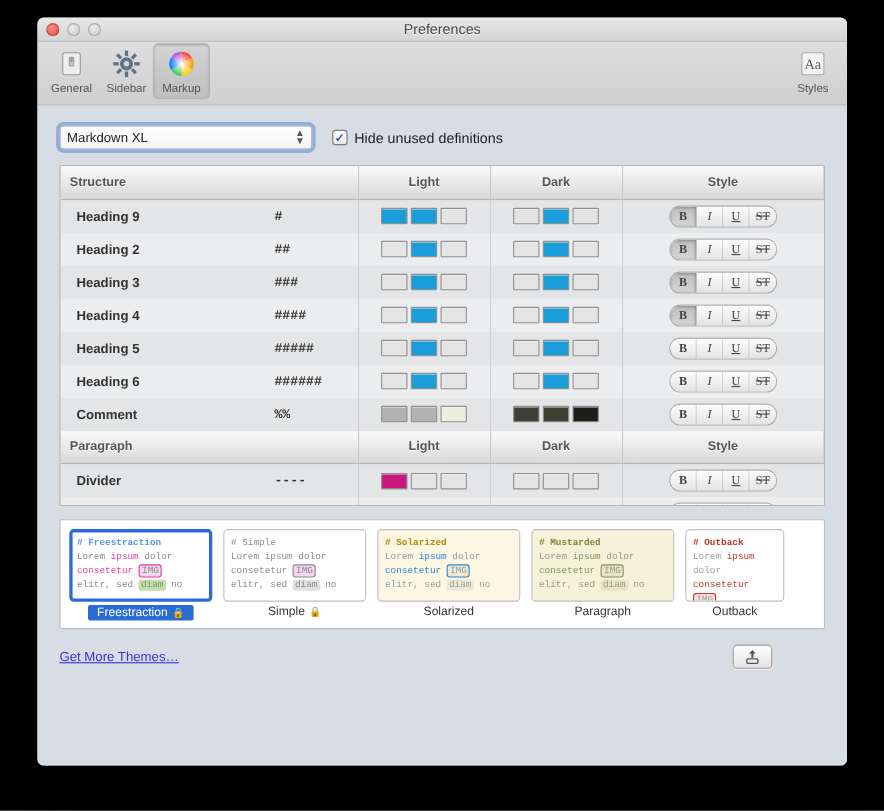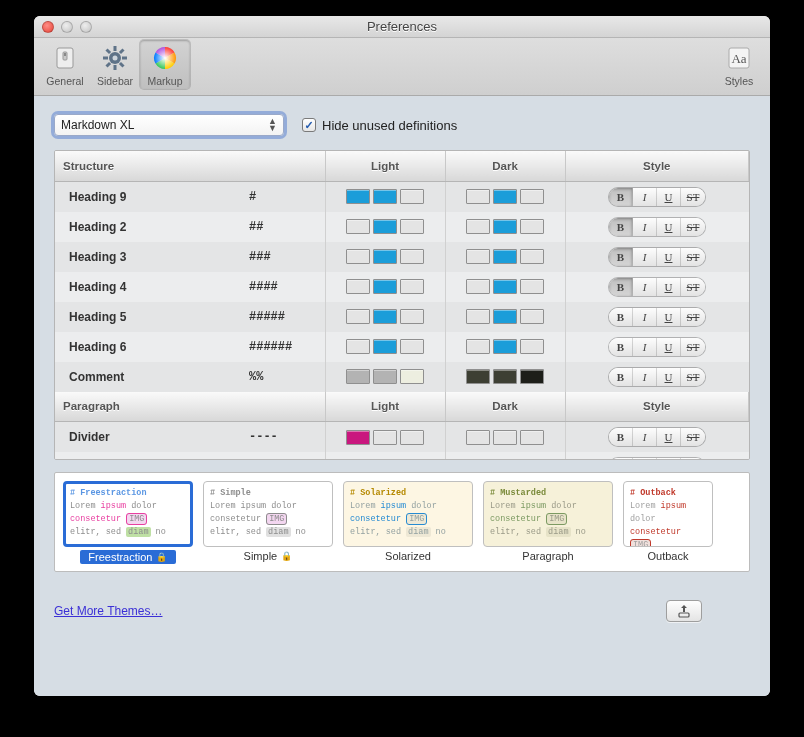--- a/index.html
+++ b/index.html
@@ -158,21 +158,21 @@
   .theme-prev{
     width:100%;height:66px;border:1px solid #bfbfbf;border-radius:4px;
     padding:5px 6px;font-family:"Menlo","Courier New",monospace;font-size:8.5px;line-height:13px;
     overflow:hidden;position:relative;
   }
   .theme-card.selected .theme-prev{border:3px solid #2a6cd6;padding:3px 4px;}
   .theme-label{font-size:11px;color:#333;display:flex;align-items:center;gap:4px;}
   .theme-card.selected .theme-label{background:#2a6cd6;color:#fff;padding:1px 8px;border-radius:2px;}
   .lock{font-size:9px;color:#777;}
 
-  .bottom{display:flex;align-items:center;margin-top:28px;gap:40px;}
+  .bottom{display:flex;align-items:center;margin-top:14px;gap:40px;}
   .link{color:var(--link);text-decoration:underline;font-size:12px;}
   .bottom .spacer{flex:1;}
   .btn{
     height:22px;padding:0 14px;border-radius:4px;
     border:1px solid #9e9e9e;
     background:linear-gradient(to bottom,#fefefe,#e4e4e4);
     font-size:12px;color:#333;box-shadow:0 1px 0 rgba(255,255,255,.6);
     display:inline-flex;align-items:center;gap:4px;cursor:pointer;
   }
   .btn.icon{padding:0 10px;}
@@ -585,21 +585,21 @@
     <div class="theme-prev" style="background:#ffffff">
       <div style="color:#5a96e3;font-weight:bold"># Freestraction</div>
       <div style="color:#8d8d8d">Lorem <span style="color:#e83fa0">ipsum</span> dolor</div>
       <div style="color:#8d8d8d"><span style="color:#e83fa0">consetetur</span> <span style="background:#f3d6f0;border:1px solid #e83fa0;border-radius:3px;padding:0 2px;color:#8d8d8d">IMG</span></div>
       <div style="color:#8d8d8d">elitr, sed <span style="background:#bfe0a4;padding:0 2px;border-radius:2px">diam</span> no</div>
     </div>
     <div class="theme-label">Freestraction <span class="lock">🔒</span></div>
   </div>
         <div class="theme-card  ">
     <div class="theme-prev" style="background:#ffffff">
-      <div style="color:#8d8d8d;font-weight:bold"># Simple</div>
+      <div style="color:#8d8d8d;font-weight:normal"># Simple</div>
       <div style="color:#8d8d8d">Lorem <span style="color:#8d8d8d">ipsum</span> dolor</div>
       <div style="color:#8d8d8d"><span style="color:#8d8d8d">consetetur</span> <span style="background:#f3d6f0;border:1px solid #8d8d8d;border-radius:3px;padding:0 2px;color:#8d8d8d">IMG</span></div>
       <div style="color:#8d8d8d">elitr, sed <span style="background:#e0e0e0;padding:0 2px;border-radius:2px">diam</span> no</div>
     </div>
     <div class="theme-label">Simple <span class="lock">🔒</span></div>
   </div>
         <div class="theme-card  ">
     <div class="theme-prev" style="background:#fdf6e3">
       <div style="color:#b58900;font-weight:bold"># Solarized</div>
       <div style="color:#93a1a1">Lorem <span style="color:#268bd2">ipsum</span> dolor</div>

